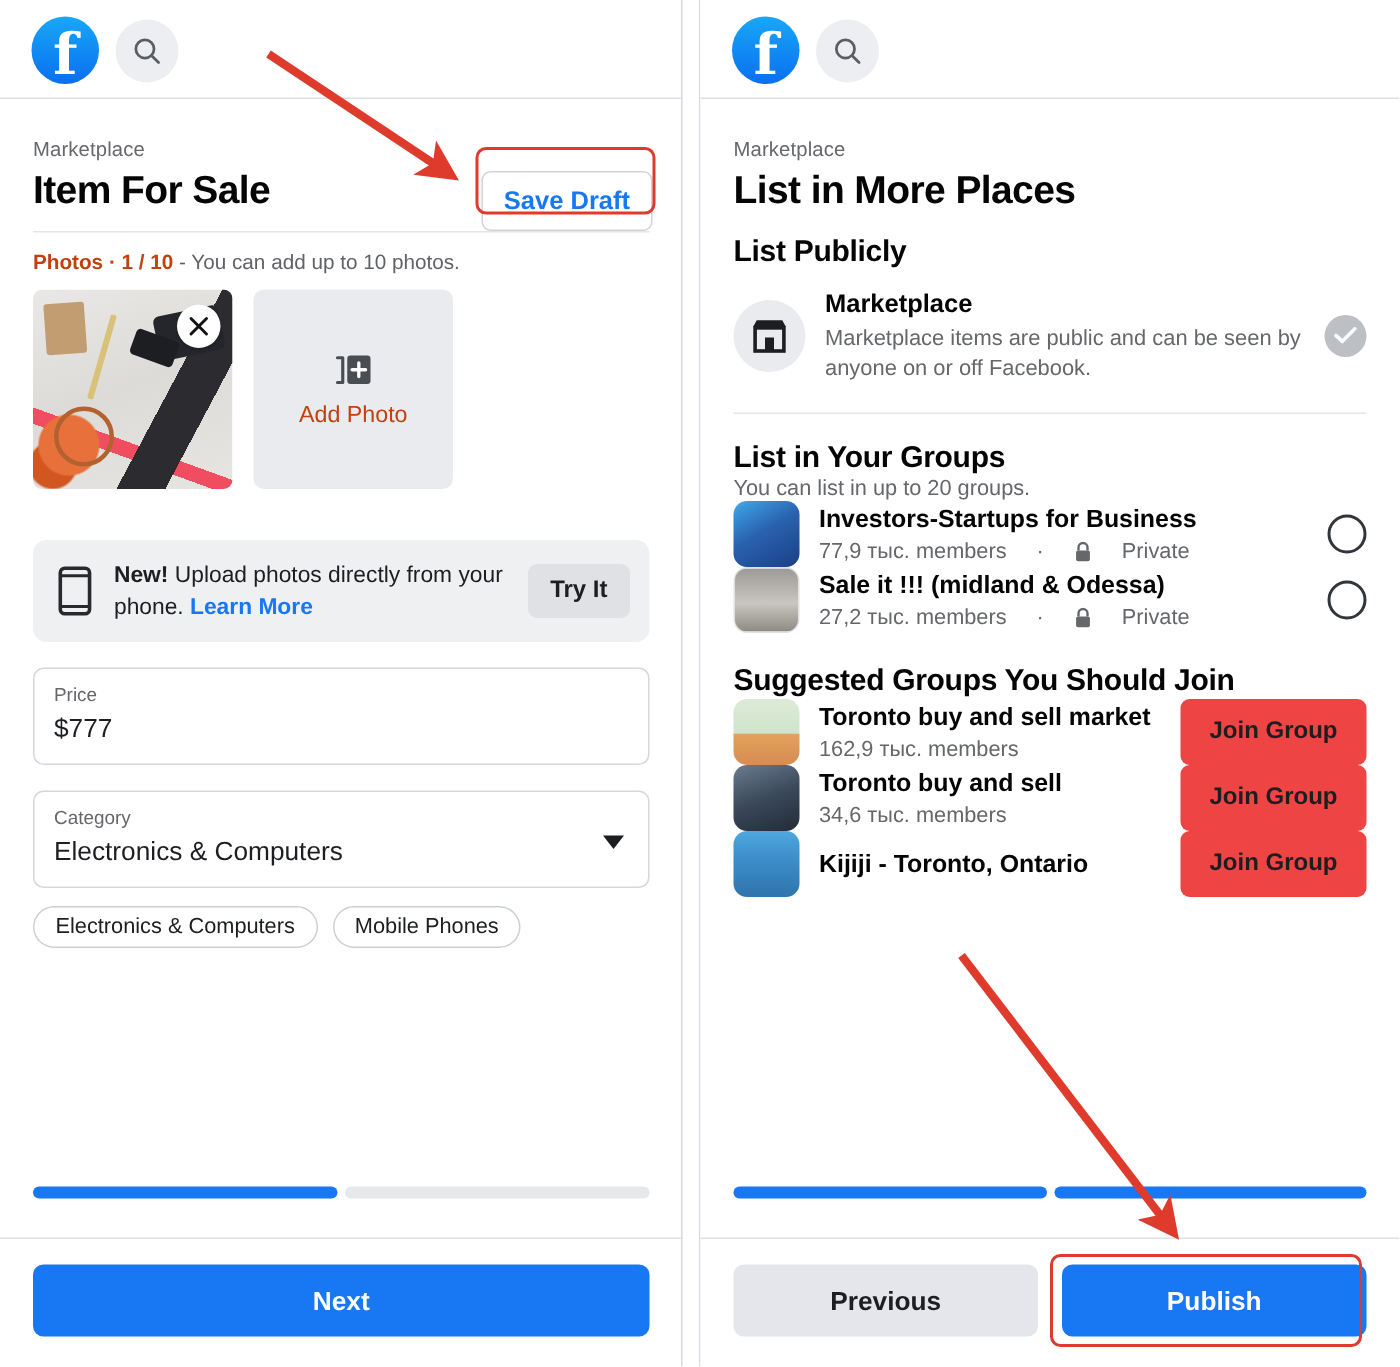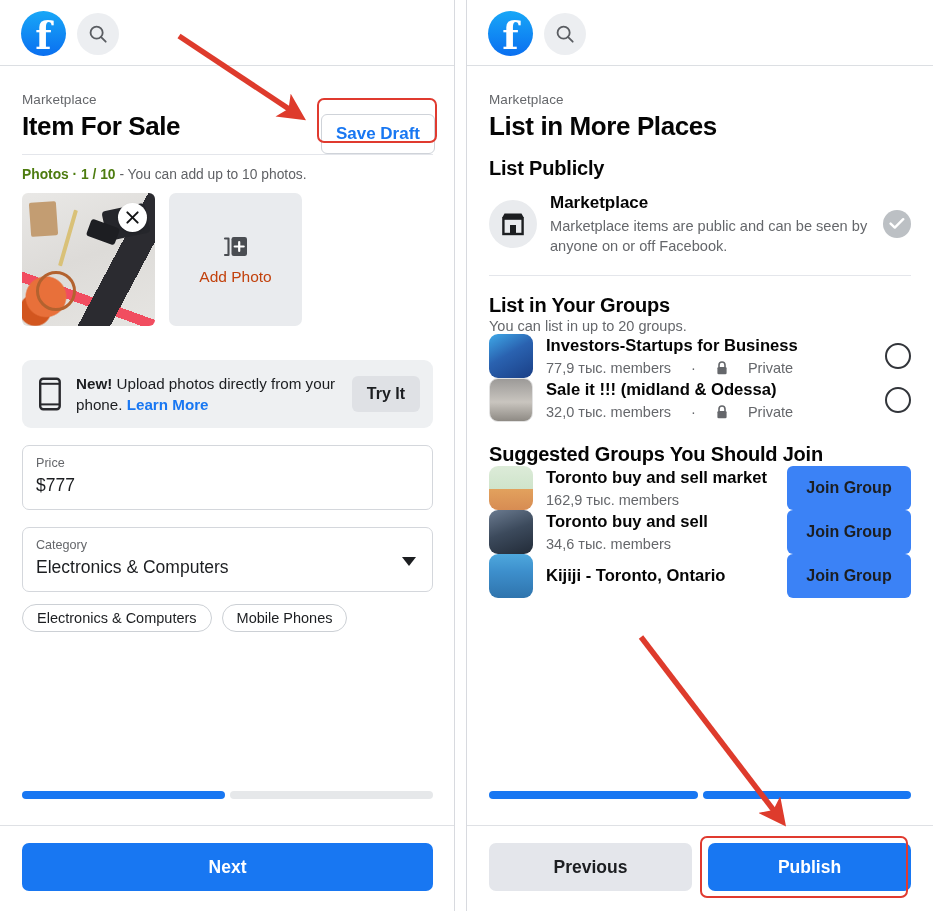--- a/index.html
+++ b/index.html
@@ -49,21 +49,21 @@
   .save-draft-wrap { position: absolute; right: 20px; top: 22px; }
   .save-draft-btn {
     border: 1px solid #cfd3d9; border-radius: 6px; background: #fff;
     color: #1877f2; font-size: 17px; font-weight: 600;
     padding: 9px 14px; line-height: 20px; cursor: pointer;
   }
   .hl-box { position: absolute; border: 2.5px solid #e03a2f; border-radius: 7px; pointer-events: none; }
 
   
   .photos-label { font-size: 13.8px; color: #606266; margin-top: 12px; }
-  .photos-label b { color: #4d7c0f; font-weight: 700; }
+  .photos-label b { color: #c2410c; font-weight: 700; }
   .photo-row { display: flex; gap: 14px; margin-top: 11px; }
   .photo-thumb {
     width: 133px; height: 133px; border-radius: 6px; position: relative; overflow: hidden;
     background:
       radial-gradient(circle at 18% 78%, #e8703a 0 13%, transparent 14%),
       radial-gradient(circle at 10% 88%, #d2561f 0 9%, transparent 10%),
       linear-gradient(118deg, transparent 0 62%, #2b2b30 62% 78%, transparent 78%),
       linear-gradient(200deg, transparent 0 70%, #f14d60 70% 76%, transparent 76%),
       linear-gradient(160deg,#e9e8e6 0%, #dddbd8 48%, #e6e5e2 100%);
   }
@@ -170,21 +170,21 @@
   }
 
   .group-row { display: flex; align-items: center; gap: 13px; }
   .g-avatar { width: 44px; height: 44px; border-radius: 9px; flex: none; overflow: hidden; }
   .g-mid { flex: 1; min-width: 0; }
   .g-name { font-size: 16.6px; font-weight: 700; color: #050505; line-height: 22px; }
   .g-meta { font-size: 14.5px; color: #65676b; line-height: 20px; margin-top: 1px;
             display: flex; align-items: center; gap: 20px; }
   .radio { width: 26px; height: 26px; border-radius: 50%; border: 2px solid #32353a; flex: none; cursor: pointer; }
   .join-btn {
-    background: #3b82f6; border: none; border-radius: 6px; font-size: 16px; font-weight: 700;
+    background: #ef4444; border: none; border-radius: 6px; font-size: 16px; font-weight: 700;
     color: #1c1e21; padding: 13px 0; width: 124px; flex: none; cursor: pointer;
     font-family: "Liberation Sans", sans-serif;
   }
   .clip { overflow: hidden; }
 
   
   .arrow-svg { position: absolute; left: 0; top: 0; pointer-events: none; }
 </style>
 </head>
 <body>
@@ -352,21 +352,21 @@
           </div>
         </div>
         <div class="radio"></div>
       </div>
 
       <div class="group-row">
         <div class="g-avatar" style="background:linear-gradient(180deg,#9c9a98 0%,#c9c5bf 55%,#8e8a84 100%);border:1px solid #e2e2e2;"></div>
         <div class="g-mid">
           <div class="g-name">Sale it !!! (midland &amp; Odessa)</div>
           <div class="g-meta">
-            <span>32,0 тыс. members</span>
+            <span>27,2 тыс. members</span>
             <span>·</span>
             <svg width="12" height="14" viewBox="0 0 12 14">
               <path d="M3 6 V4 a3 3 0 0 1 6 0 V6" fill="none" stroke="#65676b" stroke-width="1.6"></path>
               <rect x="1.4" y="6" width="9.2" height="7.2" rx="1.3" fill="#65676b"></rect>
             </svg>
             <span>Private</span>
           </div>
         </div>
         <div class="radio"></div>
       </div>

